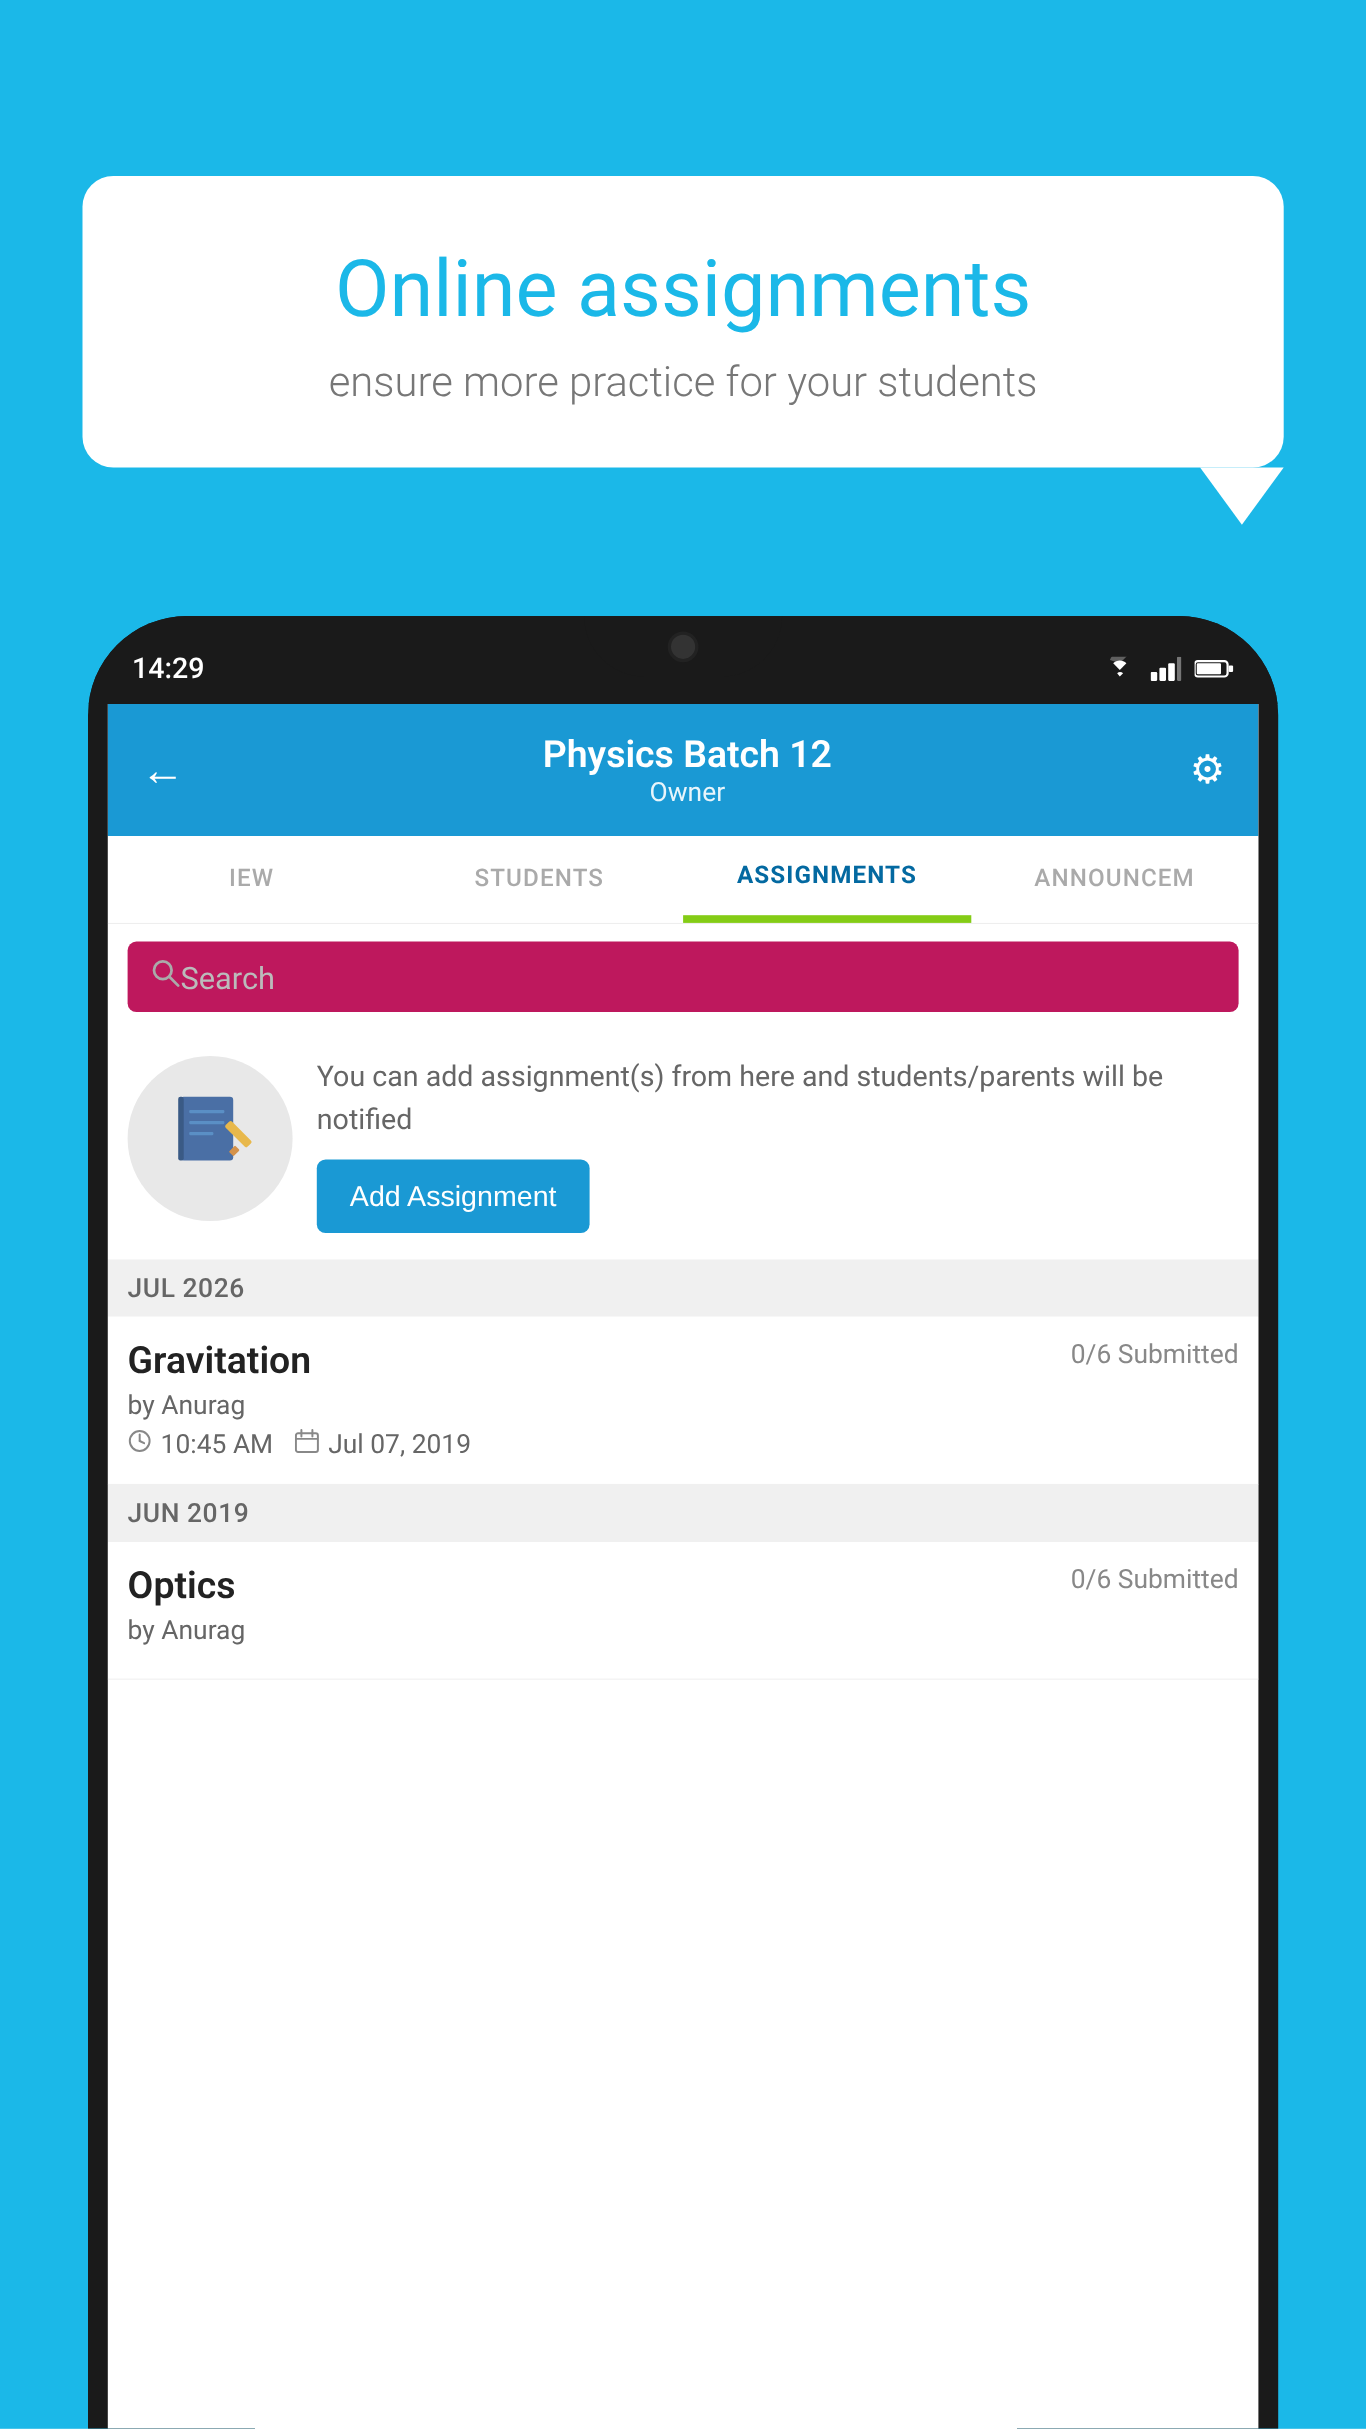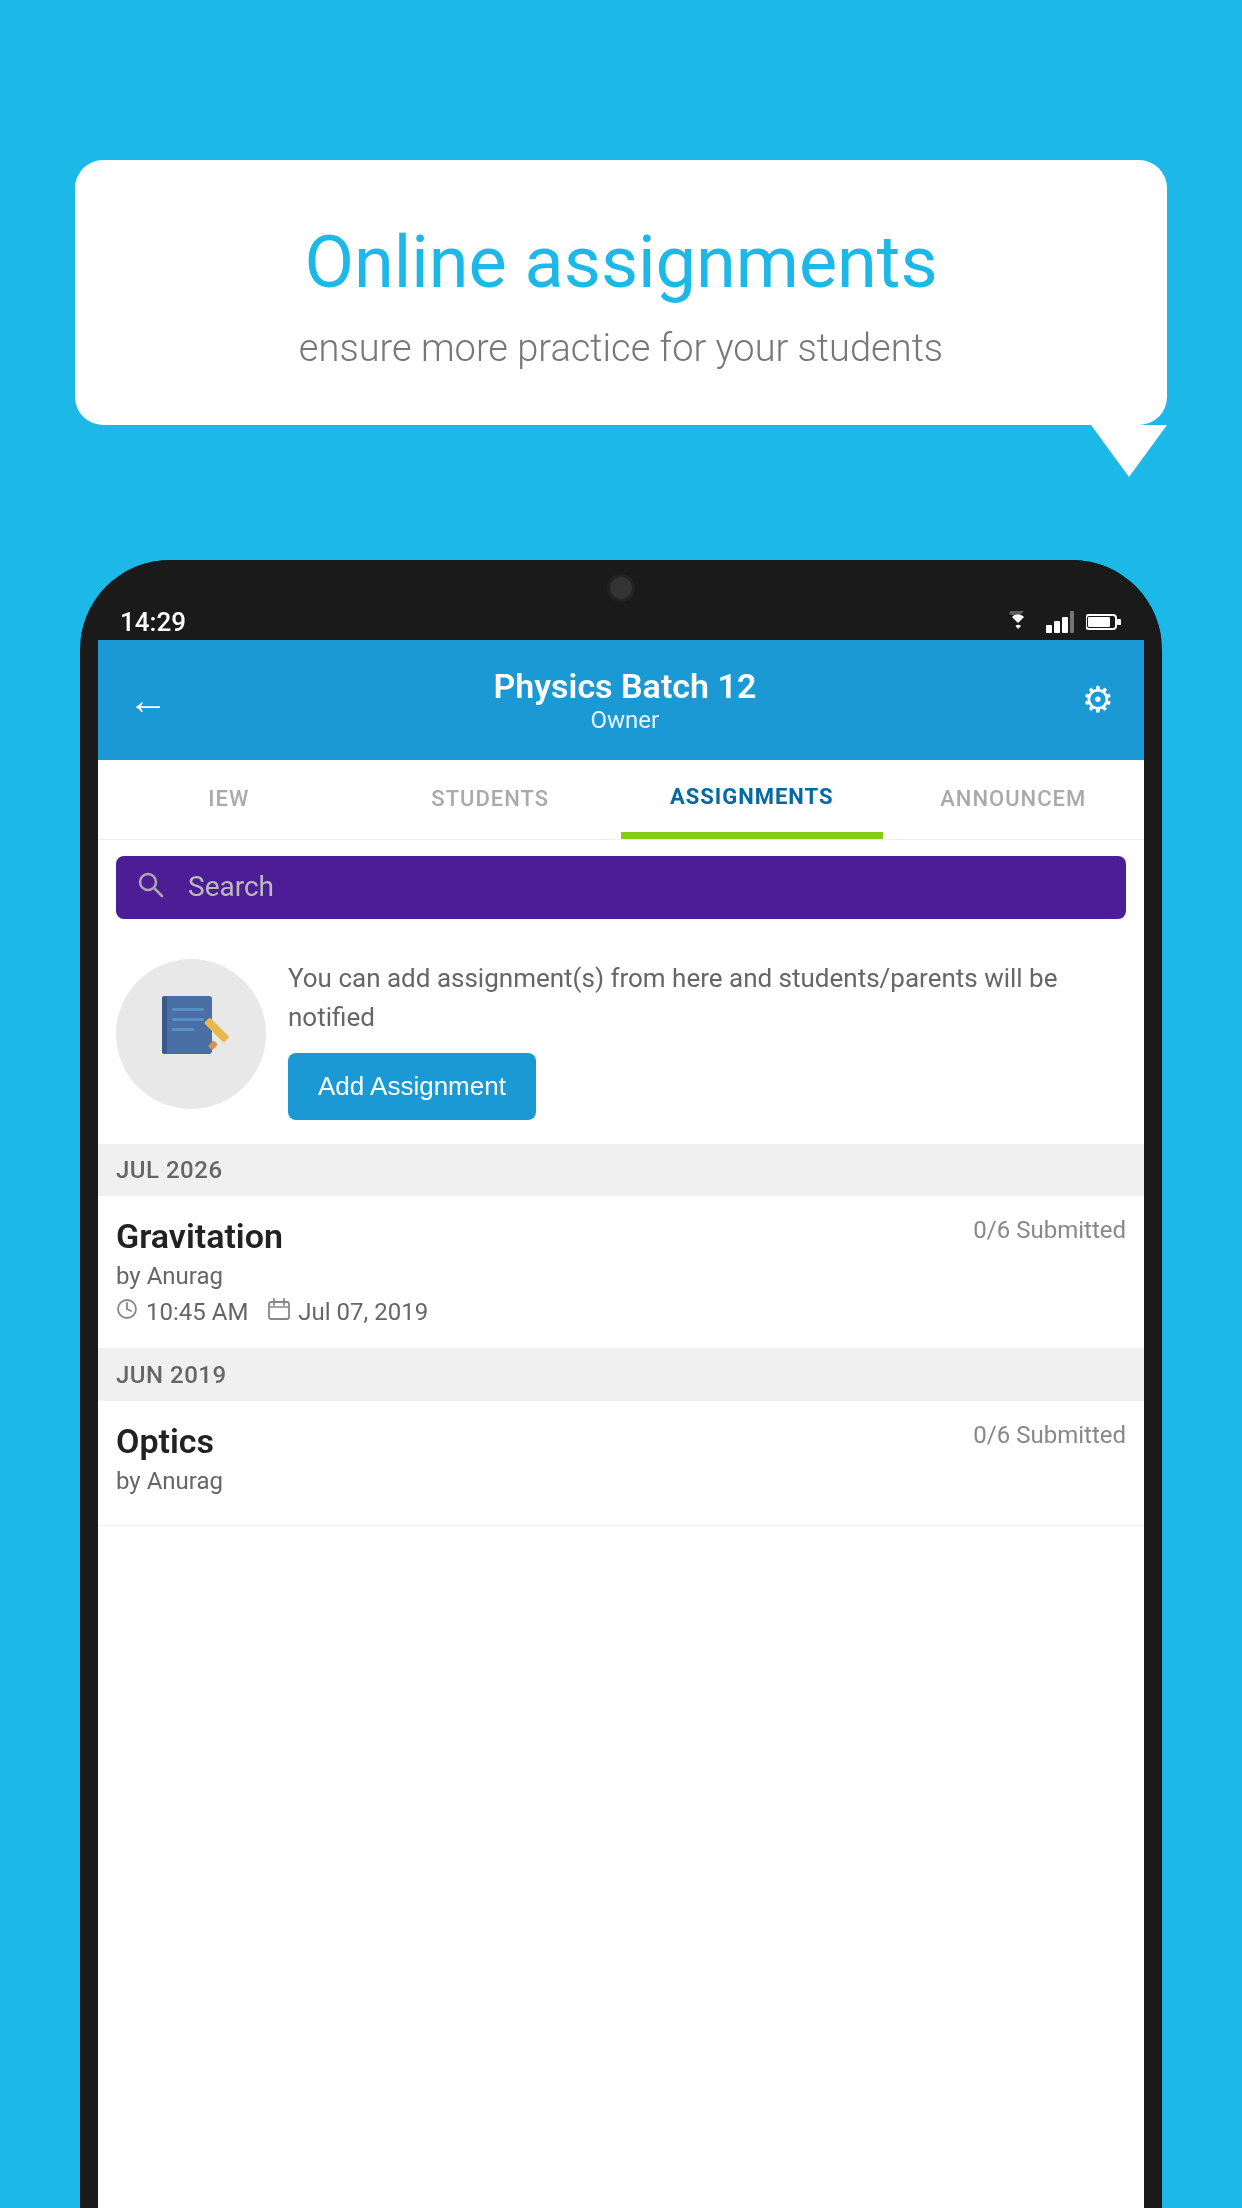--- a/index.html
+++ b/index.html
@@ -109,21 +109,20 @@
       position: absolute;
       top: 0;
       left: 0;
       right: 0;
       height: 96px;
       display: flex;
       align-items: center;
       justify-content: space-between;
       padding: 0 40px;
       z-index: 15;
-      margin-top: 14px;
     }
 
     .status-time {
       color: white;
       font-size: 26px;
       font-weight: 500;
     }
 
     .status-icons {
       display: flex;
@@ -210,25 +209,25 @@
     }
 
     
     .search-container {
       padding: 16px 18px;
       background: white;
     }
 
     .search-bar {
       display: flex;
-      align-items: flex-start;
-      background: #4c1d95;
+      align-items: flex-end;
+      background: #be185d;
       border-radius: 8px;
       padding: 14px 20px;
-      gap: 24px;
+      gap: 0;
     }
 
     .search-icon-wrap {
       color: #aaa;
       font-size: 30px;
     }
 
     .search-text {
       font-size: 28px;
       color: #bbb;

